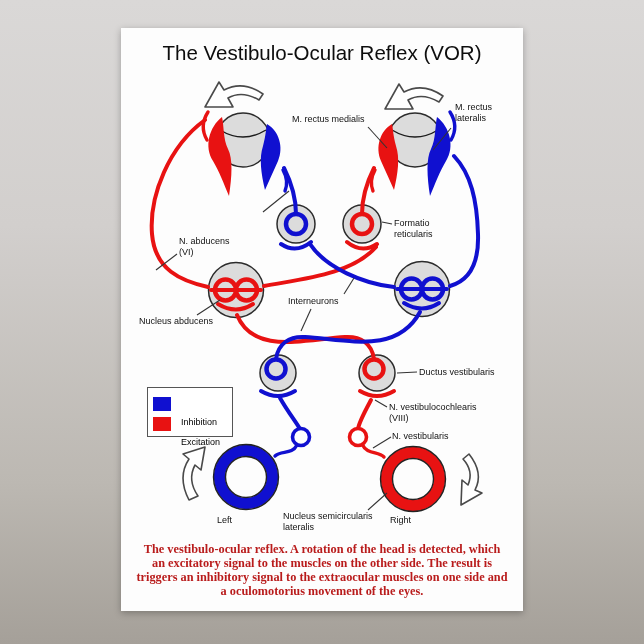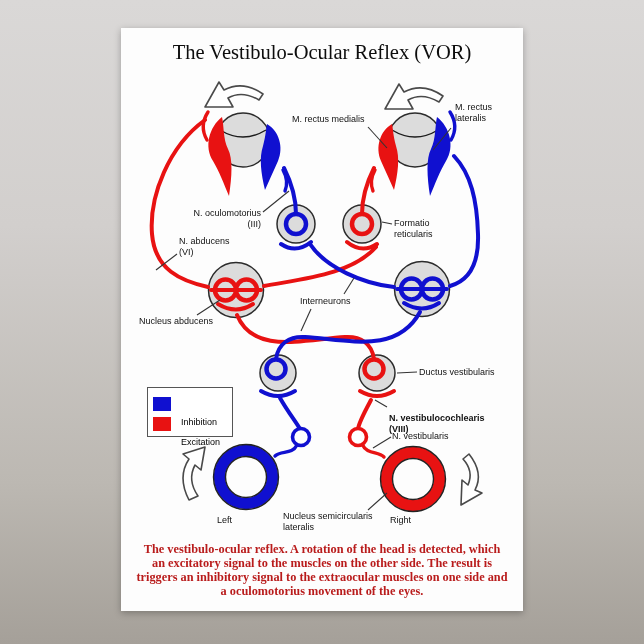--- a/index.html
+++ b/index.html
@@ -6,21 +6,21 @@
   .stage{position:relative;width:644px;height:644px;overflow:hidden;
     background:linear-gradient(180deg,#dad8d7 0%,#d2cfcd 35%,#bcb8b2 75%,#a5a099 100%);
     font-family:"Liberation Sans",sans-serif;}
   .poster{position:absolute;left:121px;top:28px;width:402px;height:583px;
     background:#fdfdfd;box-shadow:0 2px 7px rgba(0,0,0,.28);}
   .poster svg{position:absolute;left:0;top:0;}
   .lbl{position:absolute;font-size:9px;line-height:11px;color:#111;white-space:nowrap;}
   .ctr{text-align:left;white-space:normal;}
   .rgt{text-align:right;}
   .title{position:absolute;top:13px;left:0;width:100%;text-align:center;
-    font-family:Liberation Serif, serif;font-size:20.5px;color:#0d0d0d;}
+    font-family:Liberation Sans, sans-serif;font-size:20.5px;color:#0d0d0d;}
   .caption{position:absolute;top:514px;left:8px;width:386px;text-align:center;
     font-family:"Liberation Serif",serif;font-weight:bold;font-size:12.3px;line-height:14px;color:#b91c1c;}
   .legend{position:absolute;left:26px;top:359px;width:84px;height:48px;
     border:1.5px solid #555;background:#fff;}
   .legend .row{position:absolute;left:5px;height:15px;}
   .legend .sw{display:inline-block;width:18px;height:14px;vertical-align:middle;}
   .legend .sw.inh{background:var(--inh);}
   .legend .sw.exc{background:var(--exc);}
   .legend .txt{display:inline-block;margin-left:8px;font-size:9px;vertical-align:middle;padding-left:20px;}
   
@@ -138,36 +138,32 @@
       </g>
     </svg>
 
     <div class="title">The Vestibulo-Ocular Reflex (VOR)</div>
 
     <div class="lbl" style="left:171px;top:86px;">M. rectus medialis</div>
     <div class="lbl ctr" style="left:334px;top:74px;width:54px;">
       <div>M. rectus</div>
       <div>lateralis</div>
     </div>
-    <div class="lbl rgt" style="left:44px;top:180px;width:96px;">
-      <div>N. oculomotorius</div>
-      <div>(III)</div>
-    </div>
     <div class="lbl" style="left:58px;top:208px;">
       <div>N. abducens</div>
       <div>(VI)</div>
     </div>
     <div class="lbl" style="left:273px;top:190px;">
       <div>Formatio</div>
       <div>reticularis</div>
     </div>
     <div class="lbl" style="left:18px;top:288px;">Nucleus abducens</div>
-    <div class="lbl" style="left:179px;top:268px;text-align:center;">Interneurons</div>
+    <div class="lbl" style="left:167px;top:268px;text-align:center;">Interneurons</div>
     <div class="lbl" style="left:298px;top:339px;">Ductus vestibularis</div>
-    <div class="lbl" style="left:268px;top:385px;font-weight:bold;">
+    <div class="lbl" style="left:268px;top:374px;">
       <div>N. vestibulocochlearis</div>
       <div>(VIII)</div>
     </div>
     <div class="lbl" style="left:271px;top:403px;">N. vestibularis</div>
     <div class="lbl ctr" style="left:162px;top:483px;width:98px;">
       <div>Nucleus semicircularis</div>
       <div>lateralis</div>
     </div>
     <div class="lbl ctr" style="left:96px;top:487px;width:40px;">Left</div>
     <div class="lbl ctr" style="left:269px;top:487px;width:40px;">Right</div>

